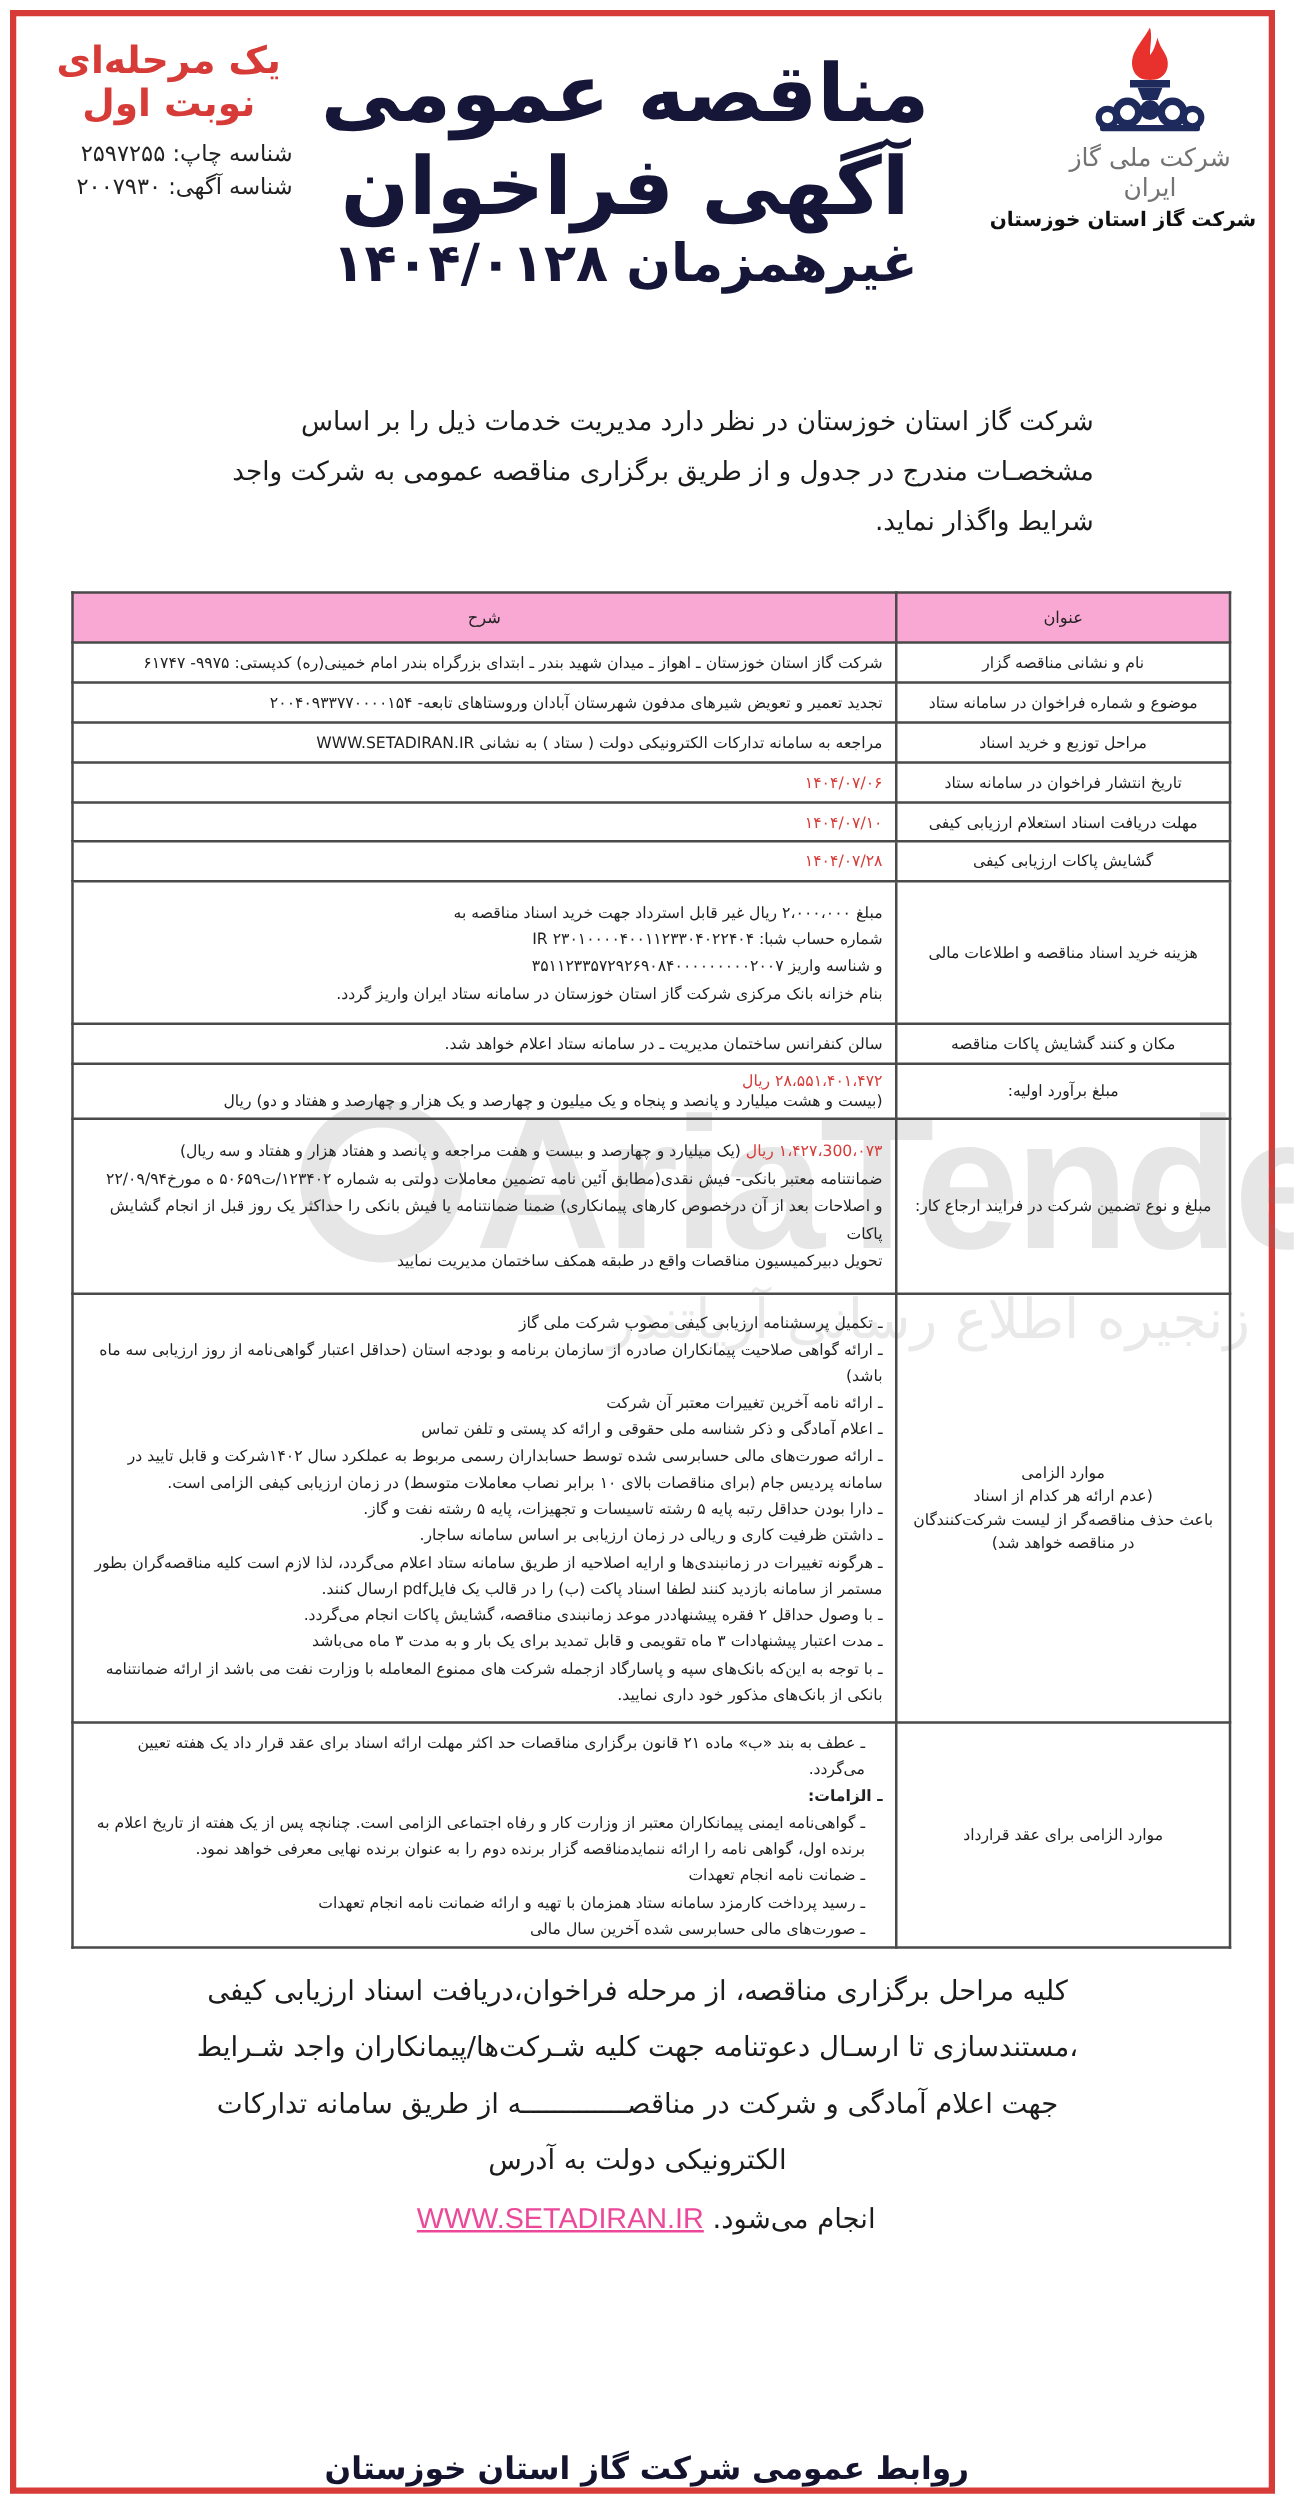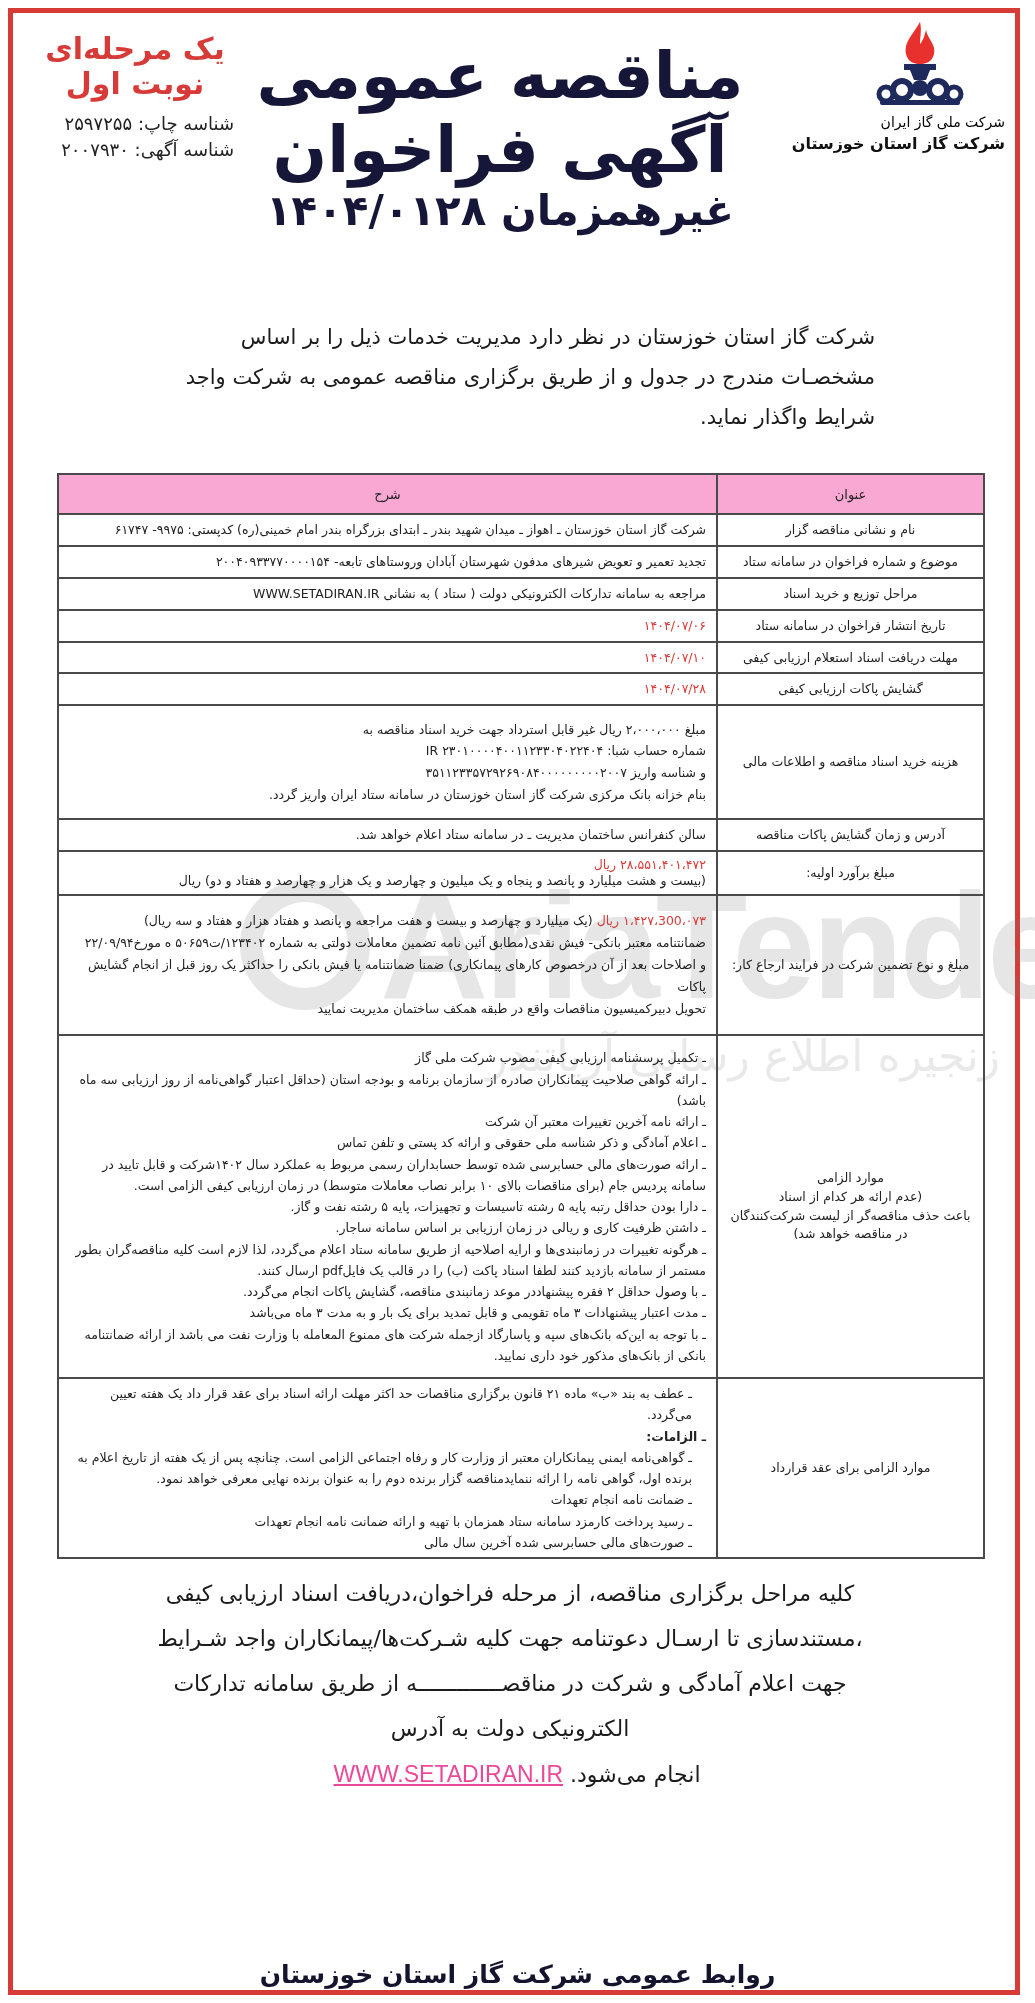--- a/index.html
+++ b/index.html
@@ -5,21 +5,21 @@
     * { box-sizing: border-box; margin: 0; padding: 0; }
     html, body { width: 1035px; height: 2003px; background: #ffffff; overflow: hidden; }
     body { position: relative; font-family: "DejaVu Sans", sans-serif; color: #1a1a1a; }
     .frame {
       position: absolute; left: 8px; top: 8px; width: 1012px; height: 1987px;
       border: 5px solid #d63b37; background: #fff;
     }
     
     .logo-block { position: absolute; right: 30px; top: 18px; width: 170px; text-align: center; direction: rtl; }
     .logo-svg { display: block; margin: 0 auto; }
-    .logo-line1 { font-family: "DejaVu Sans", sans-serif; font-size: 14px; color: #000000; margin-top: 4px; text-align: right; }
+    .logo-line1 { font-family: "DejaVu Sans", sans-serif; font-size: 20px; color: #737373; margin-top: 4px; }
     .logo-line2 { font-family: "DejaVu Sans", sans-serif; font-size: 16px; font-weight: bold; color: #111; margin-top: 4px; white-space: nowrap; }
 
     .title-block { position: absolute; left: 220px; top: 40px; width: 560px; text-align: center; direction: rtl; }
     .title-line { font-family: "DejaVu Sans", sans-serif; font-weight: bold; color: #161638; line-height: 1.15; letter-spacing: -1px; }
     .t1 { font-size: 64px; }
     .t2 { font-size: 64px; }
     .t3 { font-size: 42px; }
 
     .stage-block { position: absolute; left: 30px; top: 32px; width: 210px; text-align: center; direction: rtl; }
     .stage-line { font-family: "DejaVu Sans", sans-serif; font-weight: bold; color: #d63b37; font-size: 30px; line-height: 1.15; }
@@ -131,21 +131,21 @@
   <tr style="height:114px">
     <td class="col-title">هزینه خرید اسناد مناقصه و اطلاعات مالی</td>
     <td class="col-desc">
       <span class="desc-line">مبلغ ۲،۰۰۰،۰۰۰ ریال غیر قابل استرداد جهت خرید اسناد مناقصه به</span>
       <span class="desc-line">شماره حساب شبا: IR  ۲۳۰۱۰۰۰۰۴۰۰۱۱۲۳۳۰۴۰۲۲۴۰۴</span>
       <span class="desc-line">و شناسه واریز ۳۵۱۱۲۳۳۵۷۲۹۲۶۹۰۸۴۰۰۰۰۰۰۰۰۰۲۰۰۷</span>
       <span class="desc-line">بنام خزانه بانک مرکزی شرکت گاز استان خوزستان در سامانه ستاد ایران واریز گردد.</span>
     </td>
   </tr>
   <tr style="height:30px">
-    <td class="col-title">آدرس و زمان گشایش پاکات مناقصه</td>
+    <td class="col-title">مکان و کنند گشایش پاکات مناقصه</td>
     <td class="col-desc">سالن کنفرانس ساختمان مدیریت ـ در سامانه ستاد اعلام خواهد شد.</td>
   </tr>
   <tr style="height:44px">
     <td class="col-title">مبلغ برآورد اولیه:</td>
     <td class="col-desc" style="line-height:1.3">
       <span class="desc-line red">۲۸،۵۵۱،۴۰۱،۴۷۲  ریال</span>
       <span class="desc-line">(بیست و هشت میلیارد و پانصد و پنجاه و یک میلیون و چهارصد و یک هزار و چهارصد و هفتاد و دو)  ریال</span>
     </td>
   </tr>
   <tr style="height:140px">

